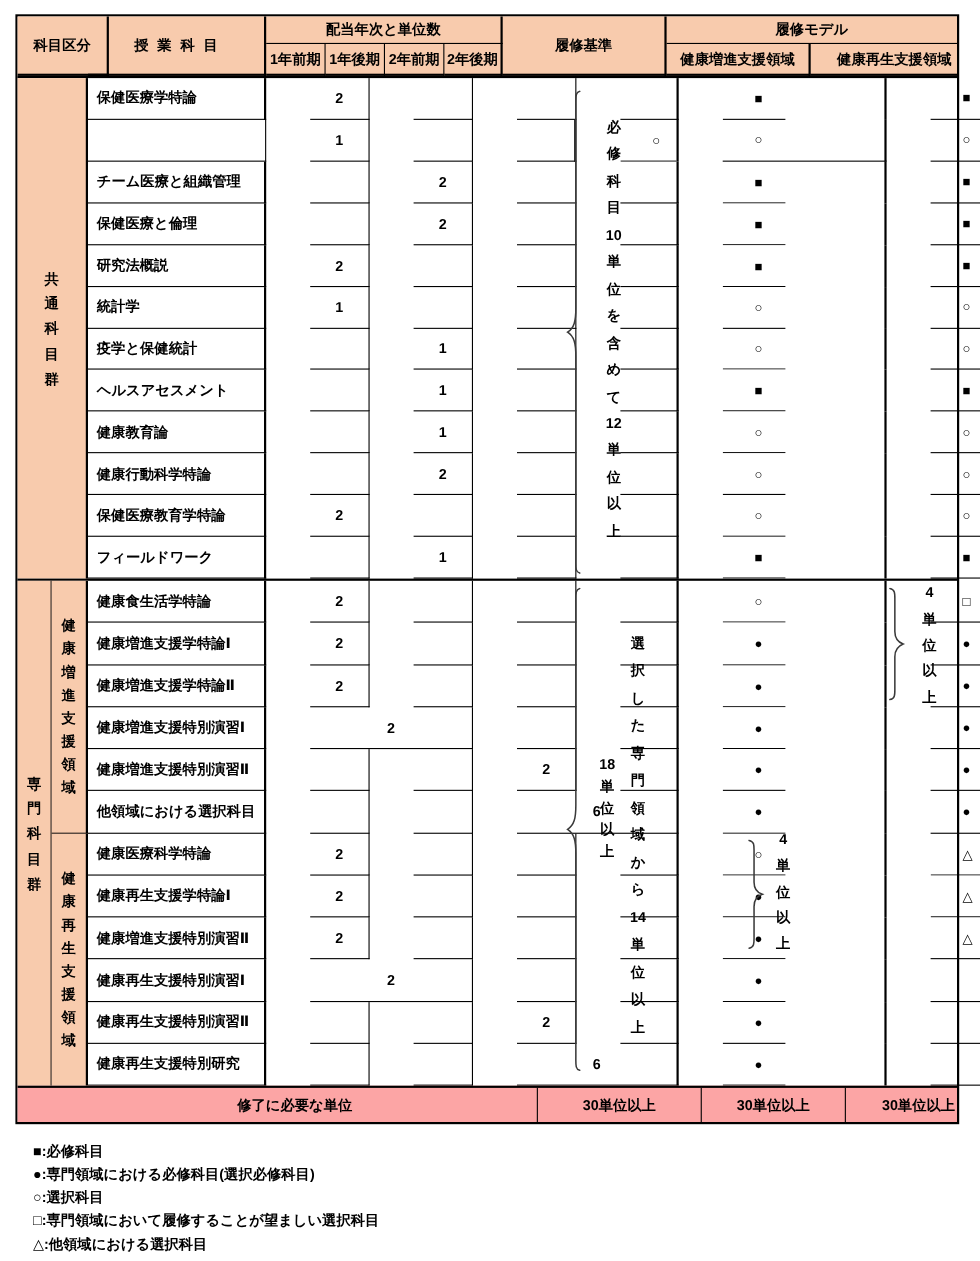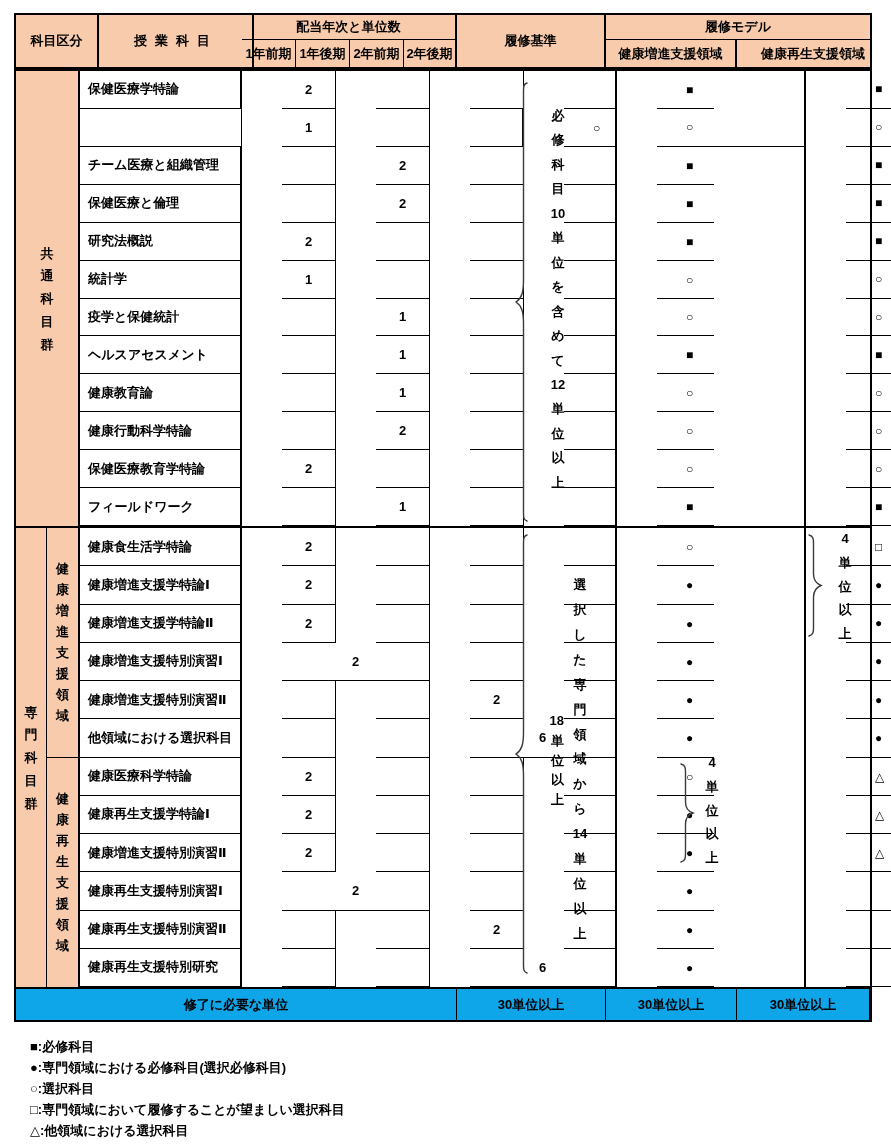--- a/index.html
+++ b/index.html
@@ -44,36 +44,36 @@
   
   .vtext{display:flex;flex-direction:column;align-items:center;justify-content:space-between;font-size:13px;font-weight:bold;}
   .vabs{position:absolute;}
   .vpart{line-height:1;white-space:nowrap;}
   .cath{height:104px;}
   .areah{height:160px;}
 
   .brace{position:absolute;}
 
   
-  .tfoot{position:absolute;left:0;top:972px;width:854px;height:33px;border-top:2px solid #000;background:#0ea5e9;display:grid;grid-template-columns:441px 149px 131px 133px;box-sizing:border-box;}
+  .tfoot{position:absolute;left:0;top:972px;width:854px;height:33px;border-top:2px solid #000;background:#fca5a5;display:grid;grid-template-columns:441px 149px 131px 133px;box-sizing:border-box;padding-left:32px;}
   .fcell{display:flex;align-items:center;justify-content:center;font-size:13px;font-weight:bold;border-right:1px solid #000;box-sizing:border-box;}
 
   
   .legend{position:absolute;left:30px;top:1036px;font-size:13px;font-weight:bold;}
   .legend-line{height:21px;line-height:21px;white-space:nowrap;}
 </style>
 </head>
 <body>
 
 <div class="page">
   <div class="table">
 
     <div class="thead">
       <div class="hc hb" style="left:0;top:0;width:83px;height:54px;border-right:2px solid #000;">科目区分</div>
-      <div class="hc hb" style="left:76px;top:0;width:162px;height:54px;border-right:2px solid #000;letter-spacing:8px;padding-left:8px;">授業科目</div>
+      <div class="hc hb" style="left:64px;top:0;width:162px;height:54px;border-right:2px solid #000;letter-spacing:8px;padding-left:8px;">授業科目</div>
       <div class="hc" style="left:226px;top:0;width:215px;height:25px;border-right:2px solid #000;border-bottom:1px solid #000;">配当年次と単位数</div>
       <div class="hc hb" style="left:226px;top:25px;width:54px;height:29px;border-right:1px solid #000;">1年前期</div>
       <div class="hc hb" style="left:280px;top:25px;width:54px;height:29px;border-right:1px solid #000;">1年後期</div>
       <div class="hc hb" style="left:334px;top:25px;width:54px;height:29px;border-right:1px solid #000;">2年前期</div>
       <div class="hc hb" style="left:388px;top:25px;width:53px;height:29px;border-right:2px solid #000;">2年後期</div>
       <div class="hc hb" style="left:441px;top:0;width:149px;height:54px;border-right:2px solid #000;">履修基準</div>
       <div class="hc" style="left:590px;top:0;width:264px;height:25px;border-bottom:1px solid #000;">履修モデル</div>
       <div class="hc hb" style="left:590px;top:25px;width:131px;height:29px;border-right:2px solid #000;">健康増進支援領域</div>
       <div class="hc hb" style="left:721px;top:25px;width:133px;height:29px;padding-left:19px;">健康再生支援領域</div>
     </div>
@@ -524,21 +524,21 @@
             <div class="vpart">支</div>
             <div class="vpart">援</div>
             <div class="vpart">領</div>
             <div class="vpart">域</div>
           </div>
       </div>
 
       <svg class="brace" style="left:498px;top:6px;" width="16" height="440" viewBox="0 0 16 440">
         <path d="M13 1 C9 2 9.5 6 9.5 13 L9.5 198 C9.5 210 8 216 2 220 C8 224 9.5 230 9.5 242 L9.5 427 C9.5 434 9 438 13 439" fill="none" stroke="#3a3a3a" stroke-width="1.4" stroke-linecap="round"></path>
       </svg>
-      <div class="vtext vabs" style="left:524px;top:186px;width:24px;height:92px;align-items:flex-end;">
+      <div class="vtext vabs" style="left:524px;top:160px;width:24px;height:92px;">
           <div class="vpart">18</div>
           <div class="vpart">単</div>
           <div class="vpart">位</div>
           <div class="vpart">以</div>
           <div class="vpart">上</div>
         </div>
       <div class="vtext vabs" style="left:551px;top:50px;width:26px;height:362px;">
           <div class="vpart">選</div>
           <div class="vpart">択</div>
           <div class="vpart">し</div>

